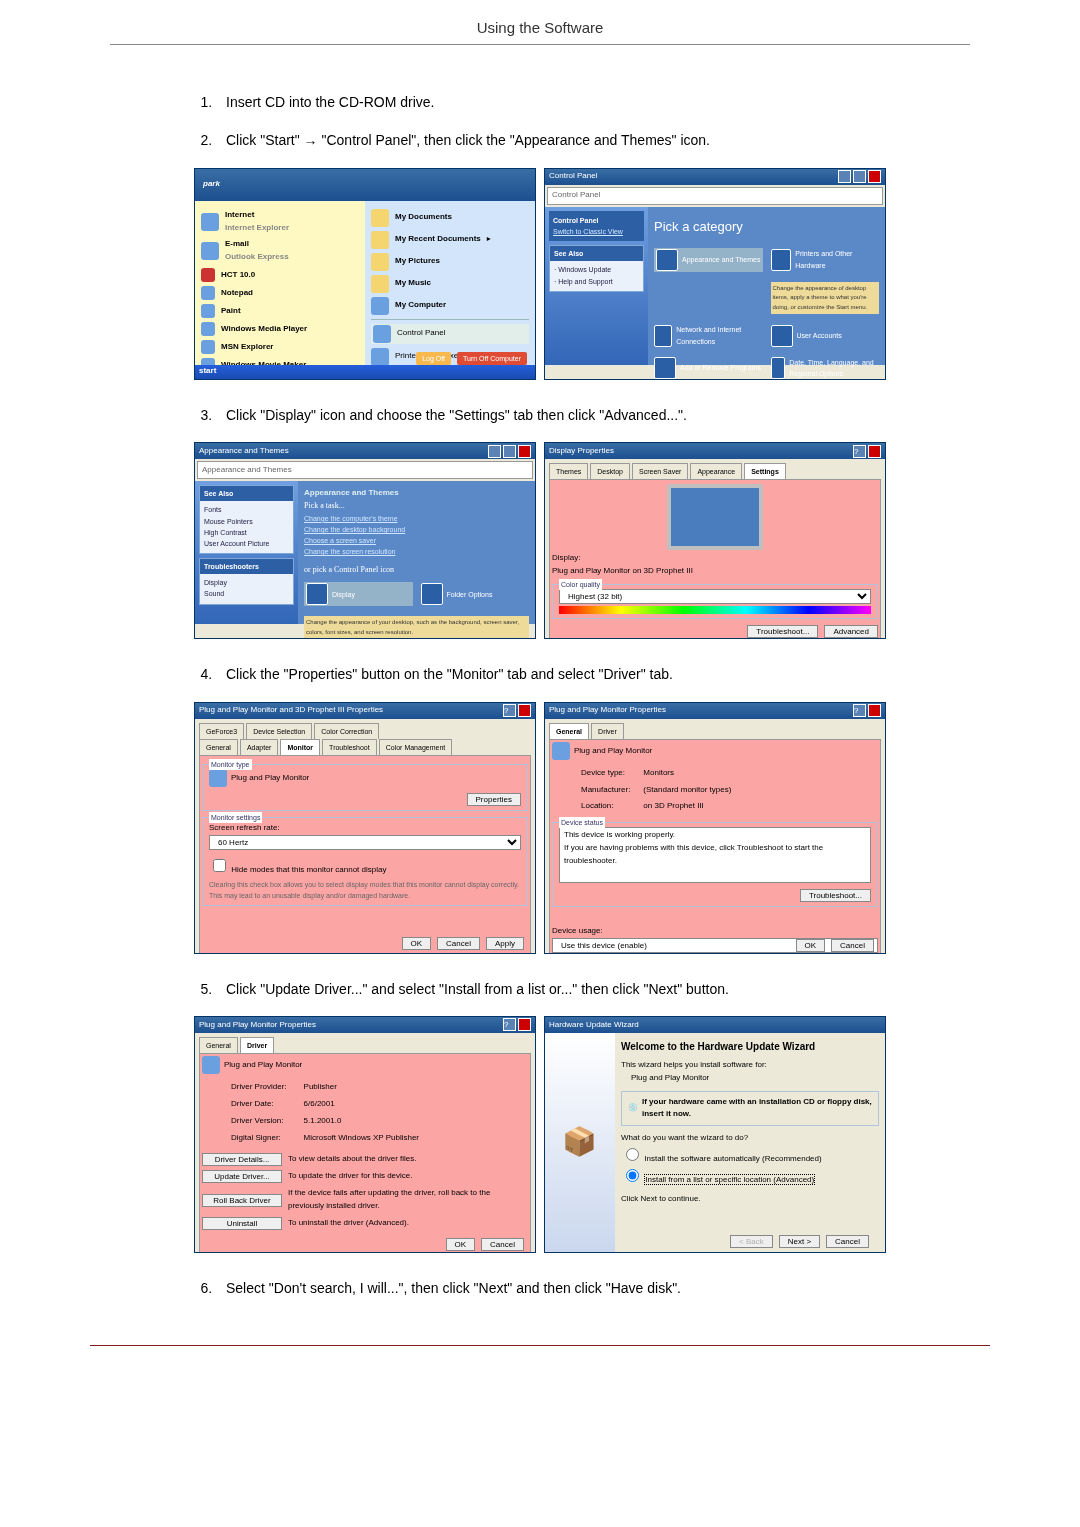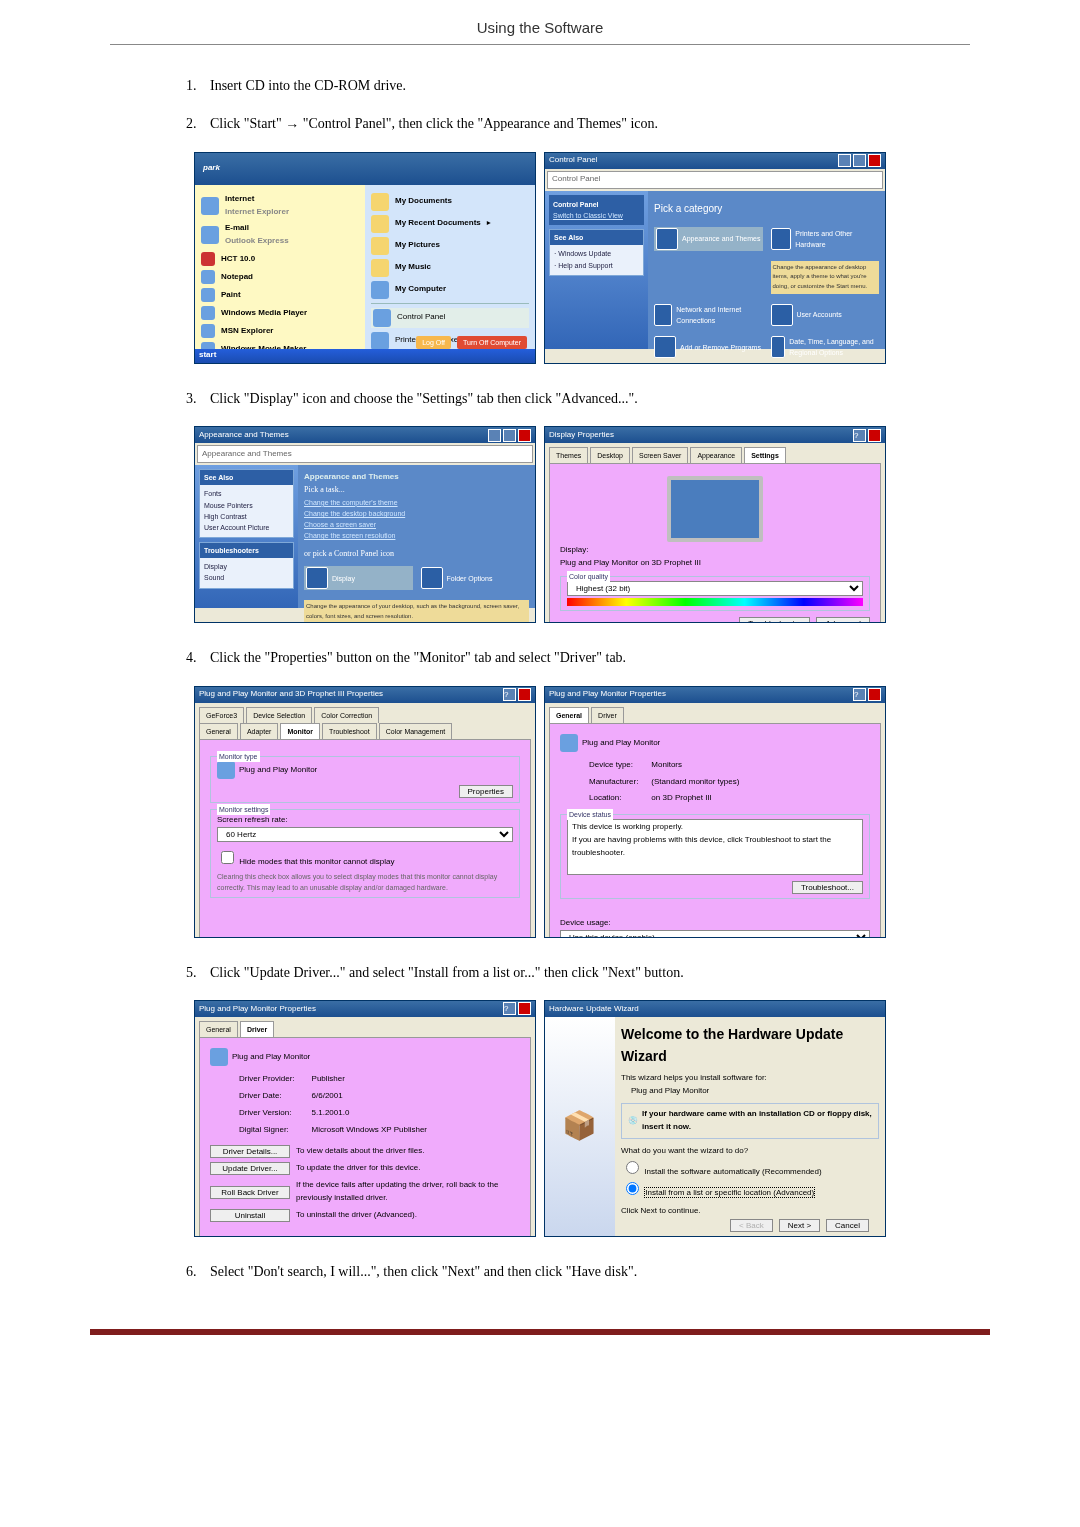--- a/index.html
+++ b/index.html
@@ -6,39 +6,38 @@
     margin: 0;
     font-family: Arial, sans-serif;
     background: #fff;
     color: #000;
     font-size: 14px;
     line-height: 1.6;
   }
   .page {
     width: 900px;
     margin: 0 auto;
-    border-bottom: 6px solid #7f1d1d;
+    border-bottom: 1px solid #7f1d1d;
     padding-bottom: 30px;
   }
   .header {
     text-align: center;
     border-bottom: 1px solid #888;
     padding: 16px 0 4px;
     margin: 0 20px;
     font-size: 15px;
     color: #333;
   }
   .content {
     padding: 30px 80px 0 80px;
   }
   ol.steps {
     list-style-type: decimal;
-    margin: 0;
+    margin: 16px;
     padding-left: 30px;
-    font-family: Liberation Serif, serif;
   }
   ol.steps > li {
     margin-bottom: 16px;
     padding-left: 10px;
   }
   .figure {
     display: flex;
     justify-content: center;
     gap: 8px;
     margin: 8px 0 24px;
@@ -118,39 +117,39 @@
     display:flex;
   }
   .cp-side {
     width:95px; background:linear-gradient(#6f9fe0,#3266b7);
     color:#fff; padding:4px; font-size:7px;
   }
   .cp-main {
     flex:1; background:#5b89c8; color:#fff; padding:6px;
   }
   .cp-cat {
-    font-size:10px; font-family:Tahoma,Arial,sans-serif; color:#fff; margin:4px 0 10px;
+    font-size:13px; font-family:Tahoma,Arial,sans-serif; color:#fff; margin:4px 0 10px;
   }
   .cp-grid {
     display:grid; grid-template-columns:1fr 1fr; gap:10px 8px; font-size:7px;
   }
   .cp-cell{ display:flex; align-items:center; gap:4px;}
   .cp-ico{width:20px;height:20px;background:#2b5fa5;border:1px solid #fff;border-radius:2px;}
   .hilite { background:rgba(255,255,200,.35); padding:1px 2px;}
   .tabs {
     display:flex; gap:2px; padding:4px 4px 0;
   }
   .tab {
     padding:2px 6px; background:#ece9d8; border:1px solid #999; border-bottom:none;
     font-size:7px;
   }
   .tab.active{ background:#fff; font-weight:bold;}
   .dpbody {
-    background:#f0abfc; margin:0 4px 4px; border:1px solid #999; height:calc(100% - 38px);
-    padding:10px; position:relative;
+    background:#fca5a5; margin:0 4px 4px; border:1px solid #999; height:calc(100% - 38px);
+    padding:2px; position:relative;
   }
   .dpmon {
     width:88px;height:58px;margin:2px auto;border:4px solid #bfbfbf;border-radius:2px;
     background:#4a7dbe;
   }
   .fieldset {
     border:1px solid #b0c4de; padding:4px 6px; margin-top:6px; position:relative;
   }
   .fieldset .legend{
     position:absolute;top:-6px;left:6px;background:#fff;padding:0 2px;font-size:7px;color:#336;
@@ -561,21 +560,21 @@
 
       <div class="panel sq" style="height:235px">
         <div class="titlebar">
             <span>Hardware Update Wizard</span>
           </div>
         <div style="display:flex;height:calc(100% - 16px)">
           <div style="width:70px;background:linear-gradient(#fff,#cad7ee);display:flex;align-items:center;justify-content:center">
             <span style="font-size:28px">📦</span>
           </div>
           <div style="flex:1;padding:6px;position:relative">
-            <div style="font-weight:bold;font-size:14px">Welcome to the Hardware Update Wizard</div>
+            <div style="font-weight:bold;font-size:10px">Welcome to the Hardware Update Wizard</div>
             <div style="margin-top:4px">This wizard helps you install software for:</div>
             <div style="margin-left:10px">Plug and Play Monitor</div>
             <div class="fieldset" style="margin-top:6px">
                 <span style="display:flex;align-items:center;gap:4px">
                   <span>💿</span>
                   <b>If your hardware came with an installation CD or floppy disk, insert it now.</b>
                 </span>
               </div>
             <div style="margin-top:6px">What do you want the wizard to do?</div>
             <div><input type="radio" style=""> <span>Install the software automatically (Recommended)</span></div>

